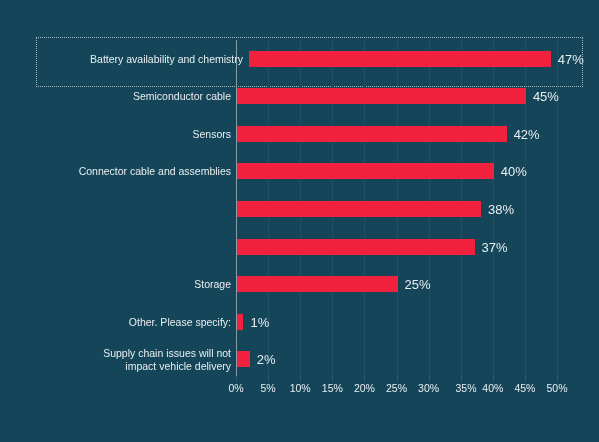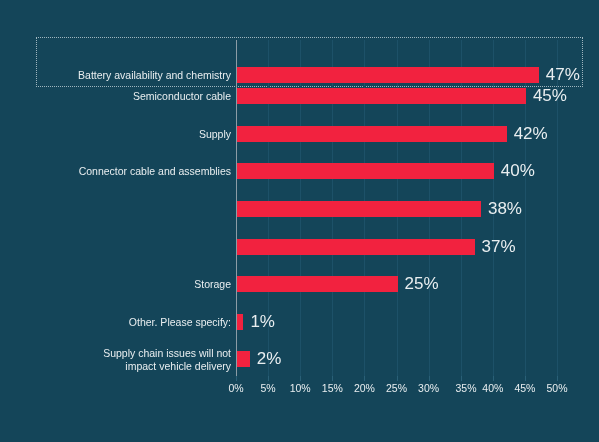--- a/index.html
+++ b/index.html
@@ -83,21 +83,21 @@
     transform: translateY(-50%);
     height: 16px;
     background: #F2223F;
   }
 
   .bar-value {
     position: absolute;
     top: 50%;
     transform: translateY(-50%);
     color: #e9eef0;
-    font-size: 17px;
+    font-size: 13px;
     white-space: nowrap;
   }
 
   
   #x-axis {
     position: absolute;
     left: 236px;
     top: 382px;
     width: 321px;
     height: 18px;
@@ -133,32 +133,32 @@
         <div class="gridline" style="left: 96.3px;"></div>
         <div class="gridline" style="left: 128.4px;"></div>
         <div class="gridline" style="left: 160.5px;"></div>
         <div class="gridline" style="left: 192.6px;"></div>
         <div class="gridline" style="left: 224.7px;"></div>
         <div class="gridline" style="left: 256.8px;"></div>
         <div class="gridline" style="left: 288.9px;"></div>
         <div class="gridline" style="left: 321px;"></div>
       </div>
     <div id="rows">
-        <div class="row" style="top: 16px; height: 37.5556px;">
+        <div class="row" style="top: 0px; height: 37.5556px; margin-left: 12px;">
           <div class="row-label">Battery availability and chemistry</div>
           <div class="bar" style="width: 301.74px; background: rgb(242, 34, 63);"></div>
           <div class="bar-value" style="left: 309.74px;">47%</div>
         </div>
         <div class="row" style="top: 37.5556px; height: 37.5556px;">
           <div class="row-label">Semiconductor cable</div>
           <div class="bar" style="width: 288.9px; background: rgb(242, 34, 63);"></div>
           <div class="bar-value" style="left: 296.9px;">45%</div>
         </div>
         <div class="row" style="top: 75.1111px; height: 37.5556px;">
-          <div class="row-label">Supply</div>
+          <div class="row-label">Sensors</div>
           <div class="bar" style="width: 269.64px; background: rgb(242, 34, 63);"></div>
           <div class="bar-value" style="left: 277.64px;">42%</div>
         </div>
         <div class="row" style="top: 112.667px; height: 37.5556px;">
           <div class="row-label">Connector cable and assemblies</div>
           <div class="bar" style="width: 256.8px; background: rgb(242, 34, 63);"></div>
           <div class="bar-value" style="left: 264.8px;">40%</div>
         </div>
         <div class="row" style="top: 150.222px; height: 37.5556px;">
           <div class="bar" style="width: 243.96px; background: rgb(242, 34, 63);"></div>

